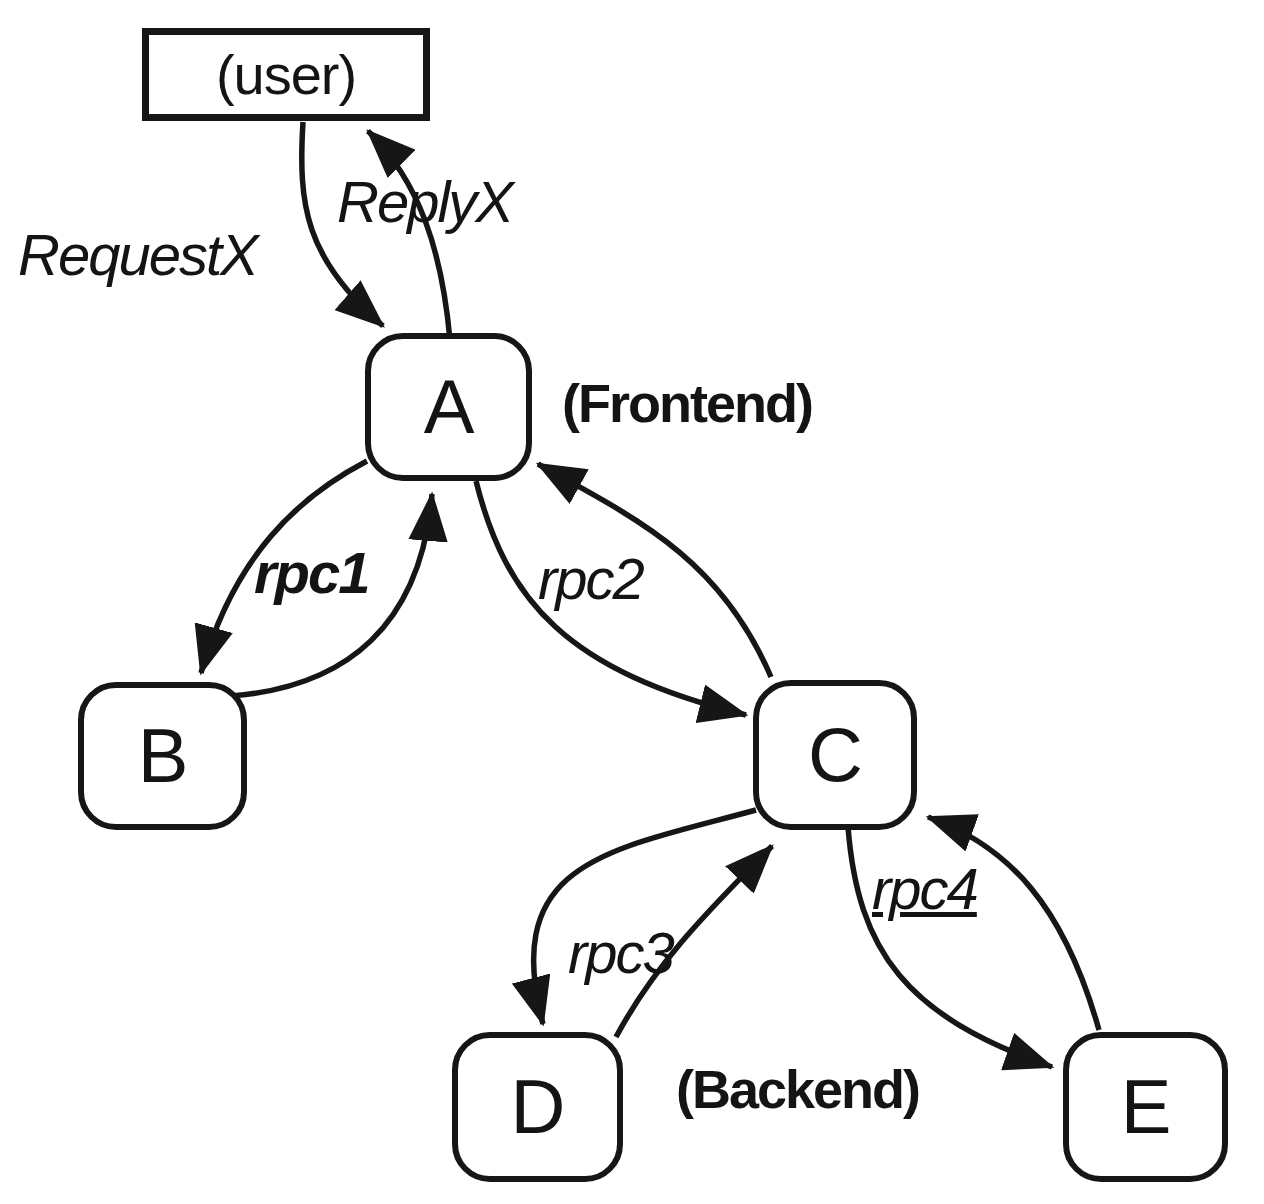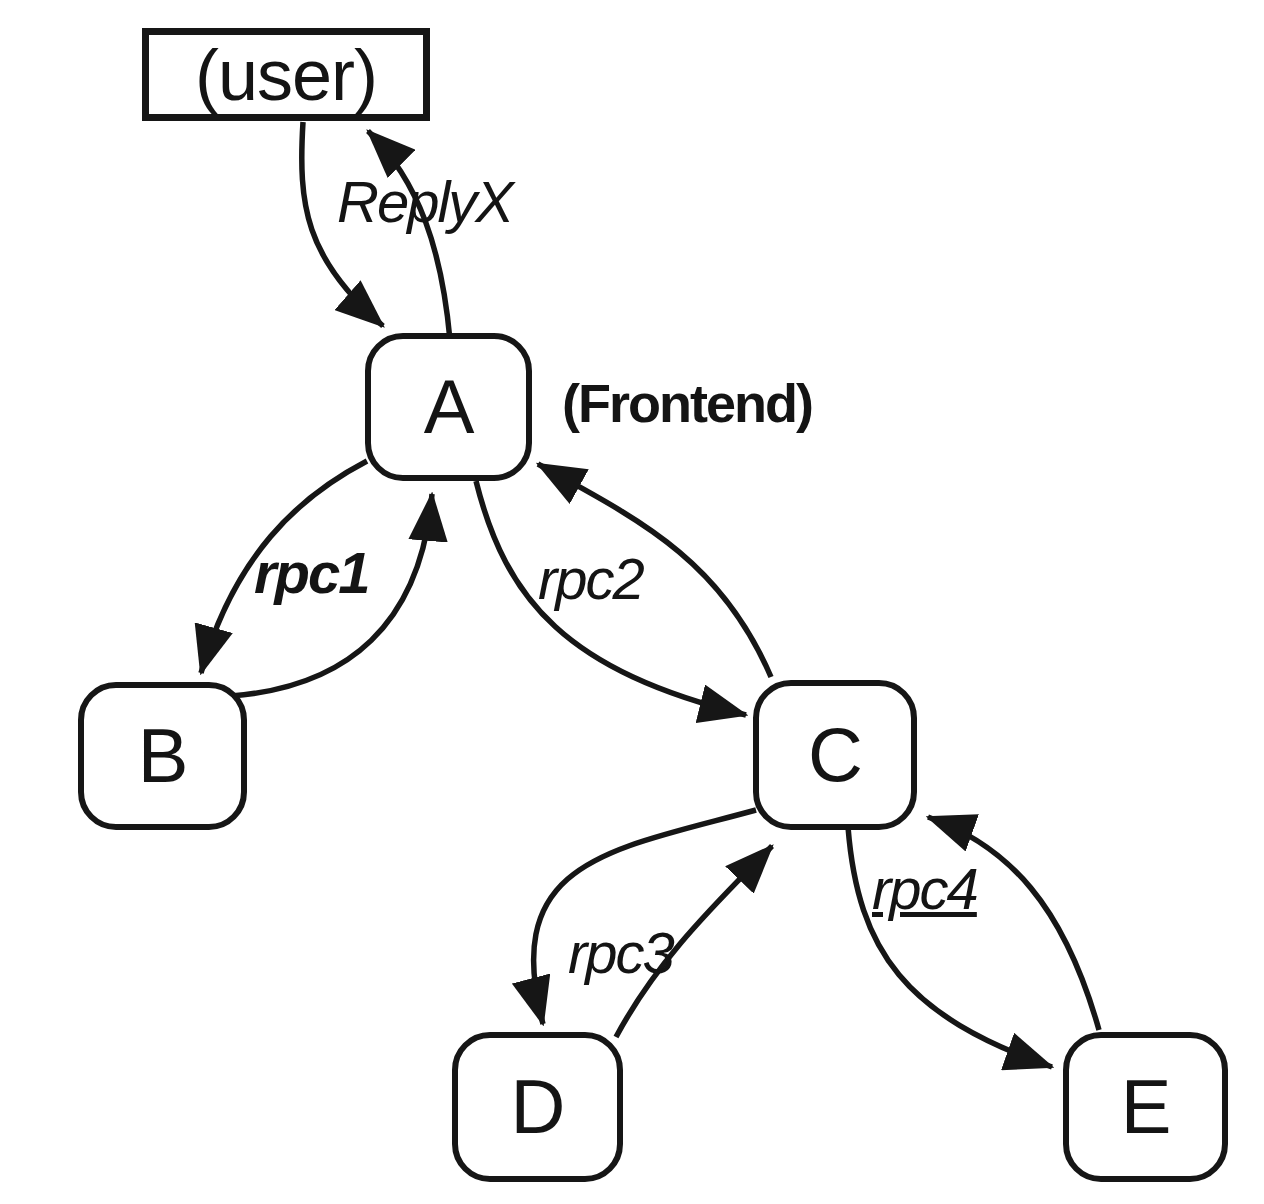--- a/index.html
+++ b/index.html
@@ -35,21 +35,21 @@
     justify-content: center;
     z-index: 2;
     font-size: 76px;
     line-height: 1;
     color: #141414;
     letter-spacing: -1px;
   }
   .node.rect {
     border-radius: 0;
     border-width: 7px;
-    font-size: 72px;
+    font-size: 56px;
     letter-spacing: -1px;
   }
   .lbl {
     position: absolute;
     z-index: 3;
     white-space: nowrap;
     line-height: 1;
     color: #141414;
   }
   .edge-label {
@@ -108,21 +108,23 @@
   </div>
 
   <div class="node" style="left:452px; top:1032px; width:171px; height:150px;">
     <span>D</span>
   </div>
 
   <div class="node" style="left:1063px; top:1032px; width:165px; height:150px;">
     <span>E</span>
   </div>
 
+  <div class="lbl edge-label" style="left:18px;  top:226px;">RequestX</div>
   <div class="lbl edge-label" style="left:337px; top:152px;margin-top:21px;">ReplyX</div>
   <div class="lbl edge-label" style="left:254px; top:544px;font-weight:bold;">rpc1</div>
   <div class="lbl edge-label" style="left:538px; top:550px;">rpc2</div>
   <div class="lbl edge-label" style="left:568px; top:886px;margin-top:38px;">rpc3</div>
   <div class="lbl edge-label" style="left:872px; top:860px;text-decoration:underline;">rpc4</div>
 
   <div class="lbl tier-label" style="left:562px; top:376px;">(Frontend)</div>
+  <div class="lbl tier-label" style="left:676px; top:1062px;">(Backend)</div>
 
 </div>
 
 </body></html>

